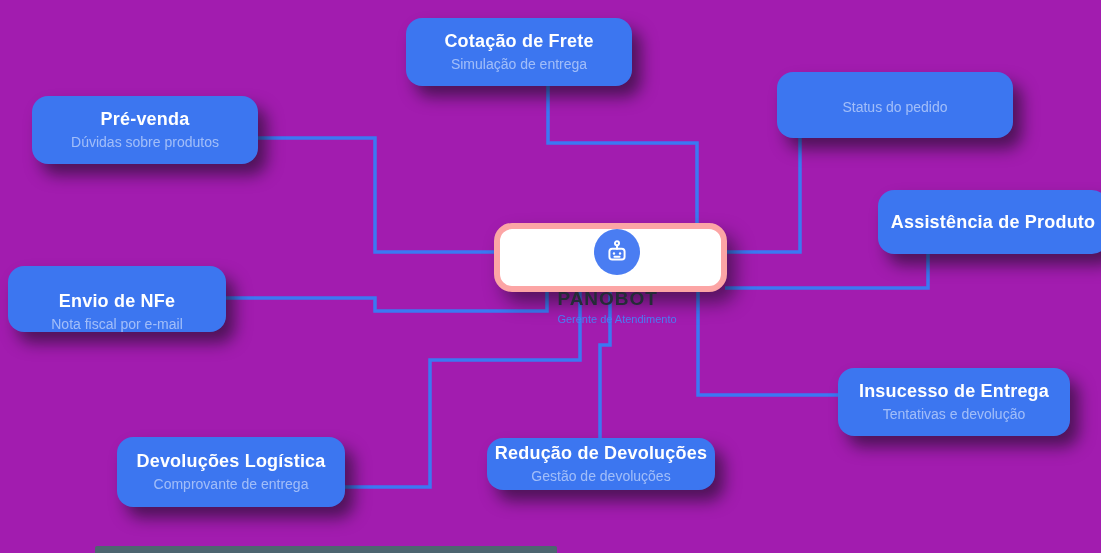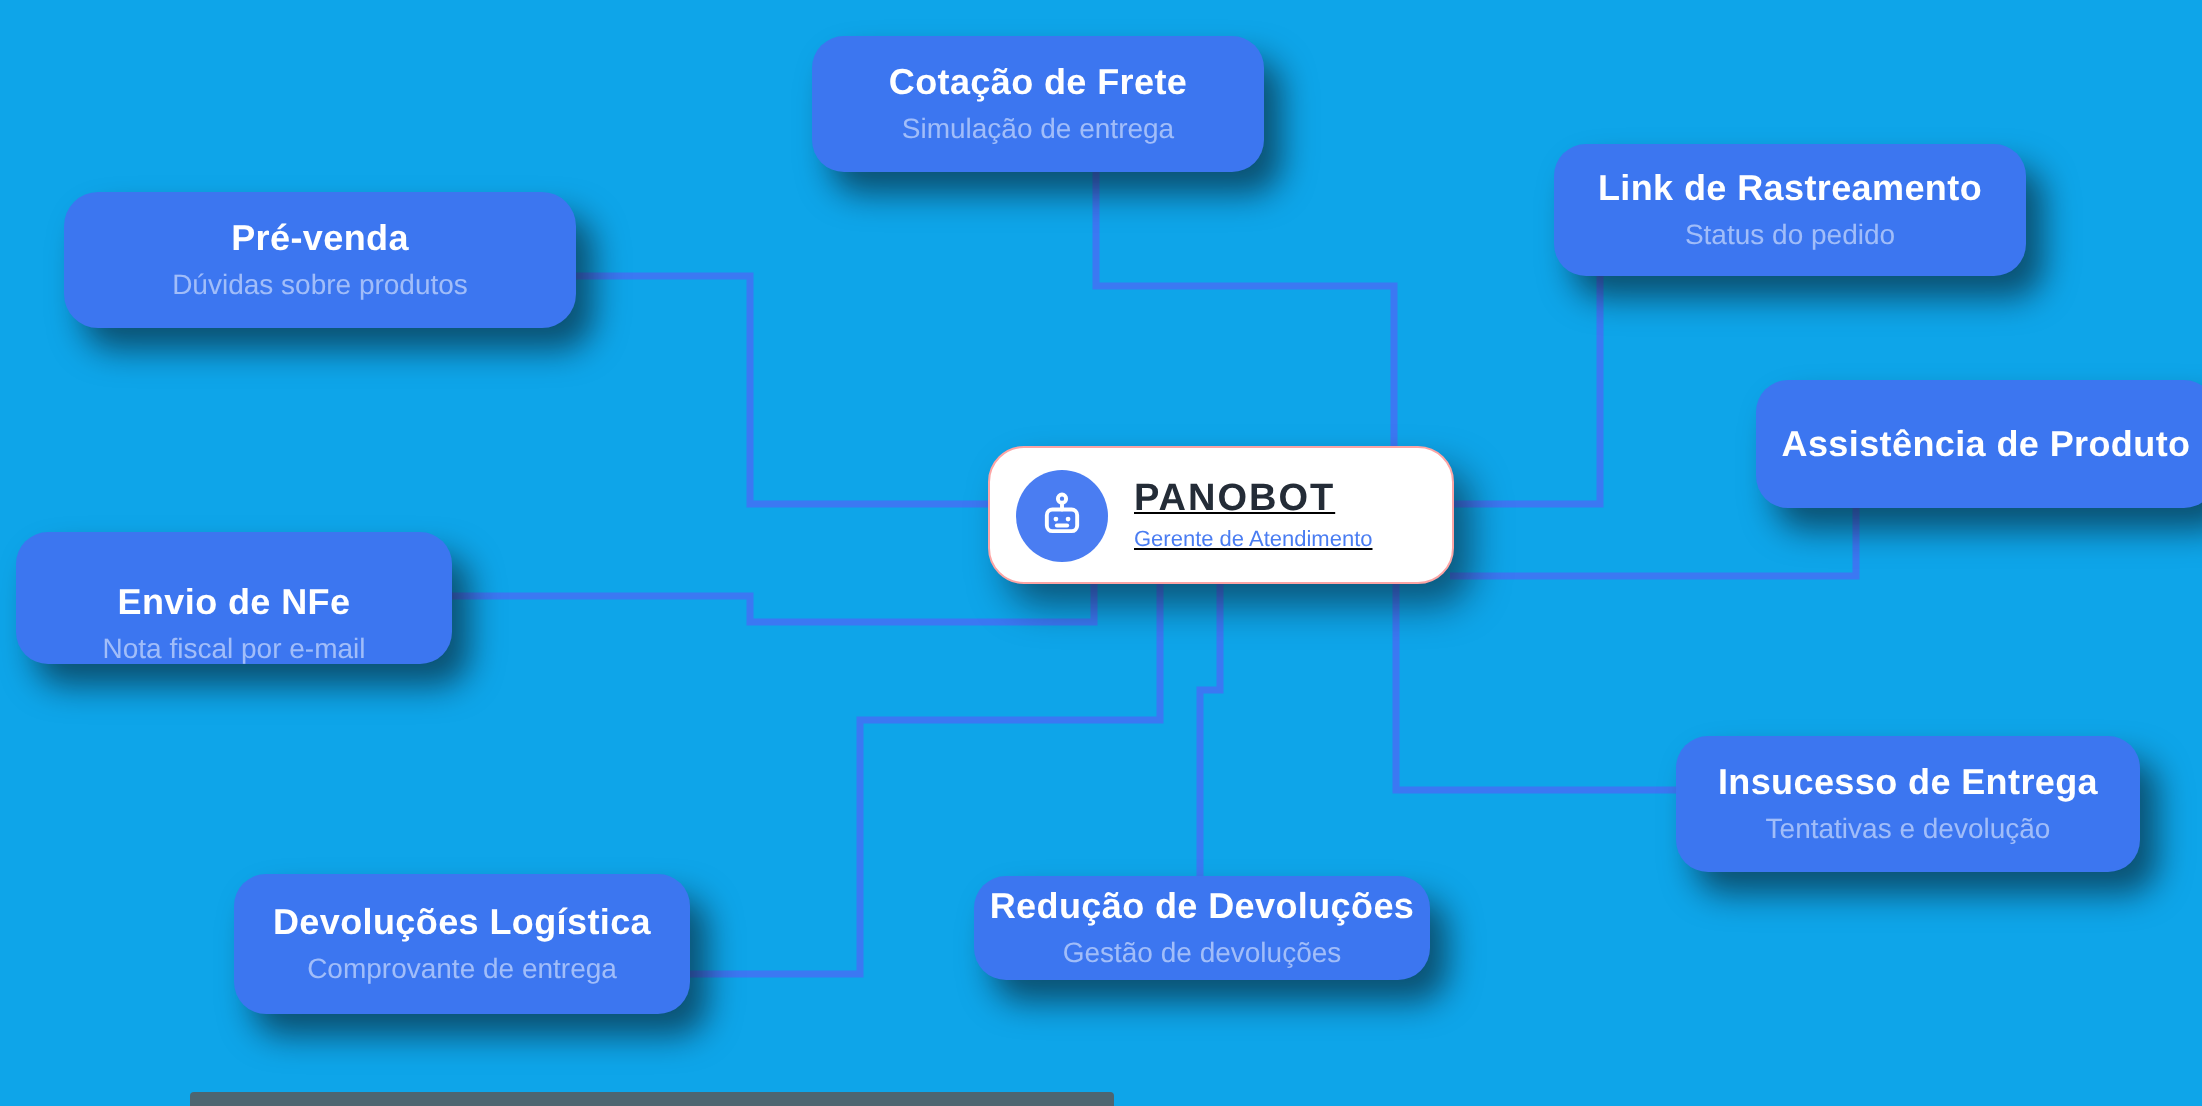--- a/index.html
+++ b/index.html
@@ -1,20 +1,20 @@
 <!DOCTYPE html>
 <html style="--node-fill: #3c76f0; --node-title: #ffffff; --node-subtitle: rgba(235,242,255,0.58); --connector: #3b78f3; --center-title: #242c37; --center-subtitle: #4a7df2; --icon-bg: #4a7df2; --footer-bar: #4d6570;"><head>
 <meta charset="utf-8">
 <style>
   html,body{margin:0;padding:0;background:#ffffff;}
   .stage{
     position:relative;
     width:1101px;height:553px;
     overflow:hidden;
-    background:#0ea5e9;
+    background:#a21caf;
     font-family:"Liberation Sans", sans-serif;
   }
   .wires{position:absolute;left:0;top:0;z-index:1;}
   .wires polyline{
     fill:none;
     stroke:var(--connector,#3b78f3);
     stroke-width:3.5;
   }
   .node{
     position:absolute;z-index:2;
@@ -31,28 +31,27 @@
     letter-spacing:.2px;
   }
   .node-sub{
     margin-top:5px;
     color:var(--node-subtitle,rgba(235,242,255,0.58));
     font-size:14px;line-height:1.1;
   }
   .center-node{
     position:absolute;z-index:3;
     background:#ffffff;
-    border:1px solid #fca5a5;
+    border:6px solid #fca5a5;
     border-radius:18px;
-    display:flex;flex-direction:row;align-items:center;
+    display:flex;flex-direction:column;align-items:center;
     padding-left:13px;gap:13px;
     box-shadow:9px 11px 18px rgba(10,12,16,0.5);
     box-sizing:border-box;
     cursor:pointer;
-    text-decoration:underline;
   }
   .icon-circle{
     width:46px;height:46px;border-radius:50%;
     background:var(--icon-bg,#4a7df2);
     display:flex;align-items:center;justify-content:center;
     flex:0 0 auto;
   }
   .center-title{
     color:var(--center-title,#242c37);
     font-size:19px;font-weight:bold;letter-spacing:1px;
@@ -82,27 +81,26 @@
     <polyline points="580,290 580,360 430,360 430,487 343,487"></polyline>
     <polyline points="610,290 610,345 600,345 600,440"></polyline>
     <polyline points="698,290 698,395 840,395"></polyline>
   </svg>
 
   <div class="node" style="left: 406px; top: 18px; width: 226px; height: 68px;">
     <div class="node-title">Cotação de Frete</div>
     <div class="node-sub">Simulação de entrega</div>
   </div>
 
-  <div class="node" style="left: 32px; top: 96px; width: 256px; height: 68px; border-radius: 17px;">
+  <div class="node" style="left: 32px; top: 96px; width: 226px; height: 68px;">
     <div class="node-title">Pré-venda</div>
     <div class="node-sub">Dúvidas sobre produtos</div>
   </div>
 
   <div class="node" style="left: 777px; top: 72px; width: 236px; height: 66px;">
-    <div class="node-title">Link de Rastreamento</div>
     <div class="node-sub">Status do pedido</div>
   </div>
 
   <div class="node" style="left: 838px; top: 190px; width: 230px; height: 64px; margin-left: 40px;">
     <div class="node-title">Assistência de Produto</div>
   </div>
 
   <div class="node" style="left: 8px; top: 266px; width: 218px; height: 66px; justify-content: flex-end;">
     <div class="node-title">Envio de NFe</div>
     <div class="node-sub">Nota fiscal por e-mail</div>

